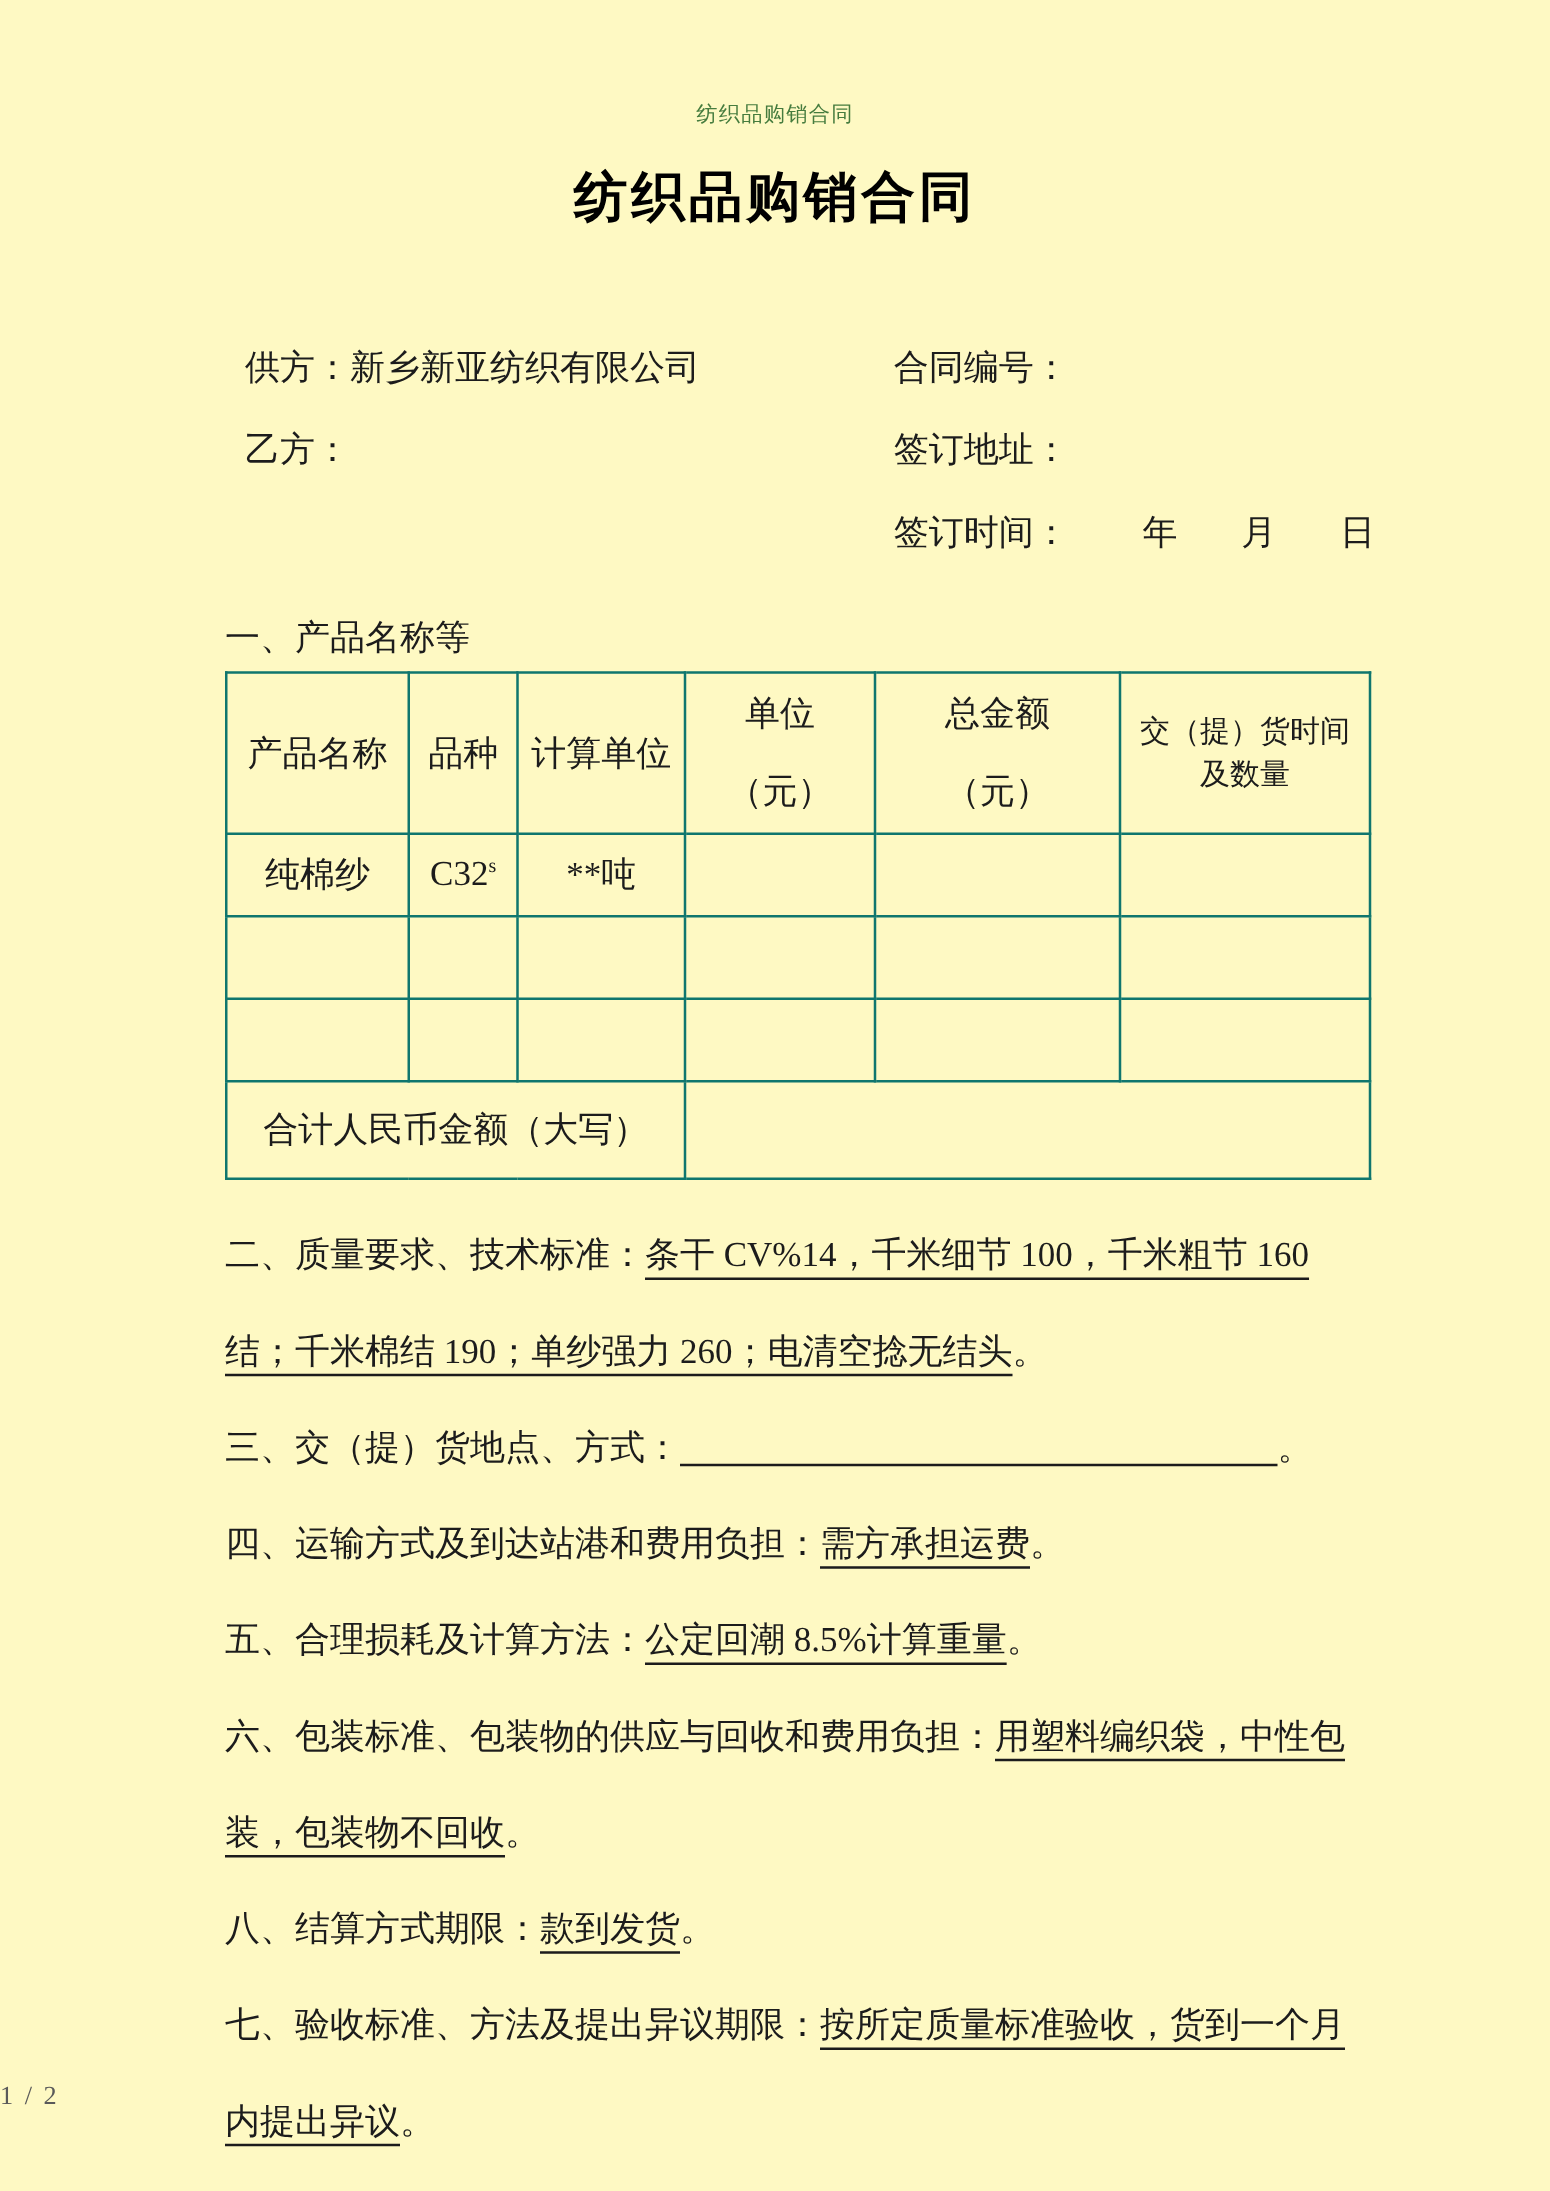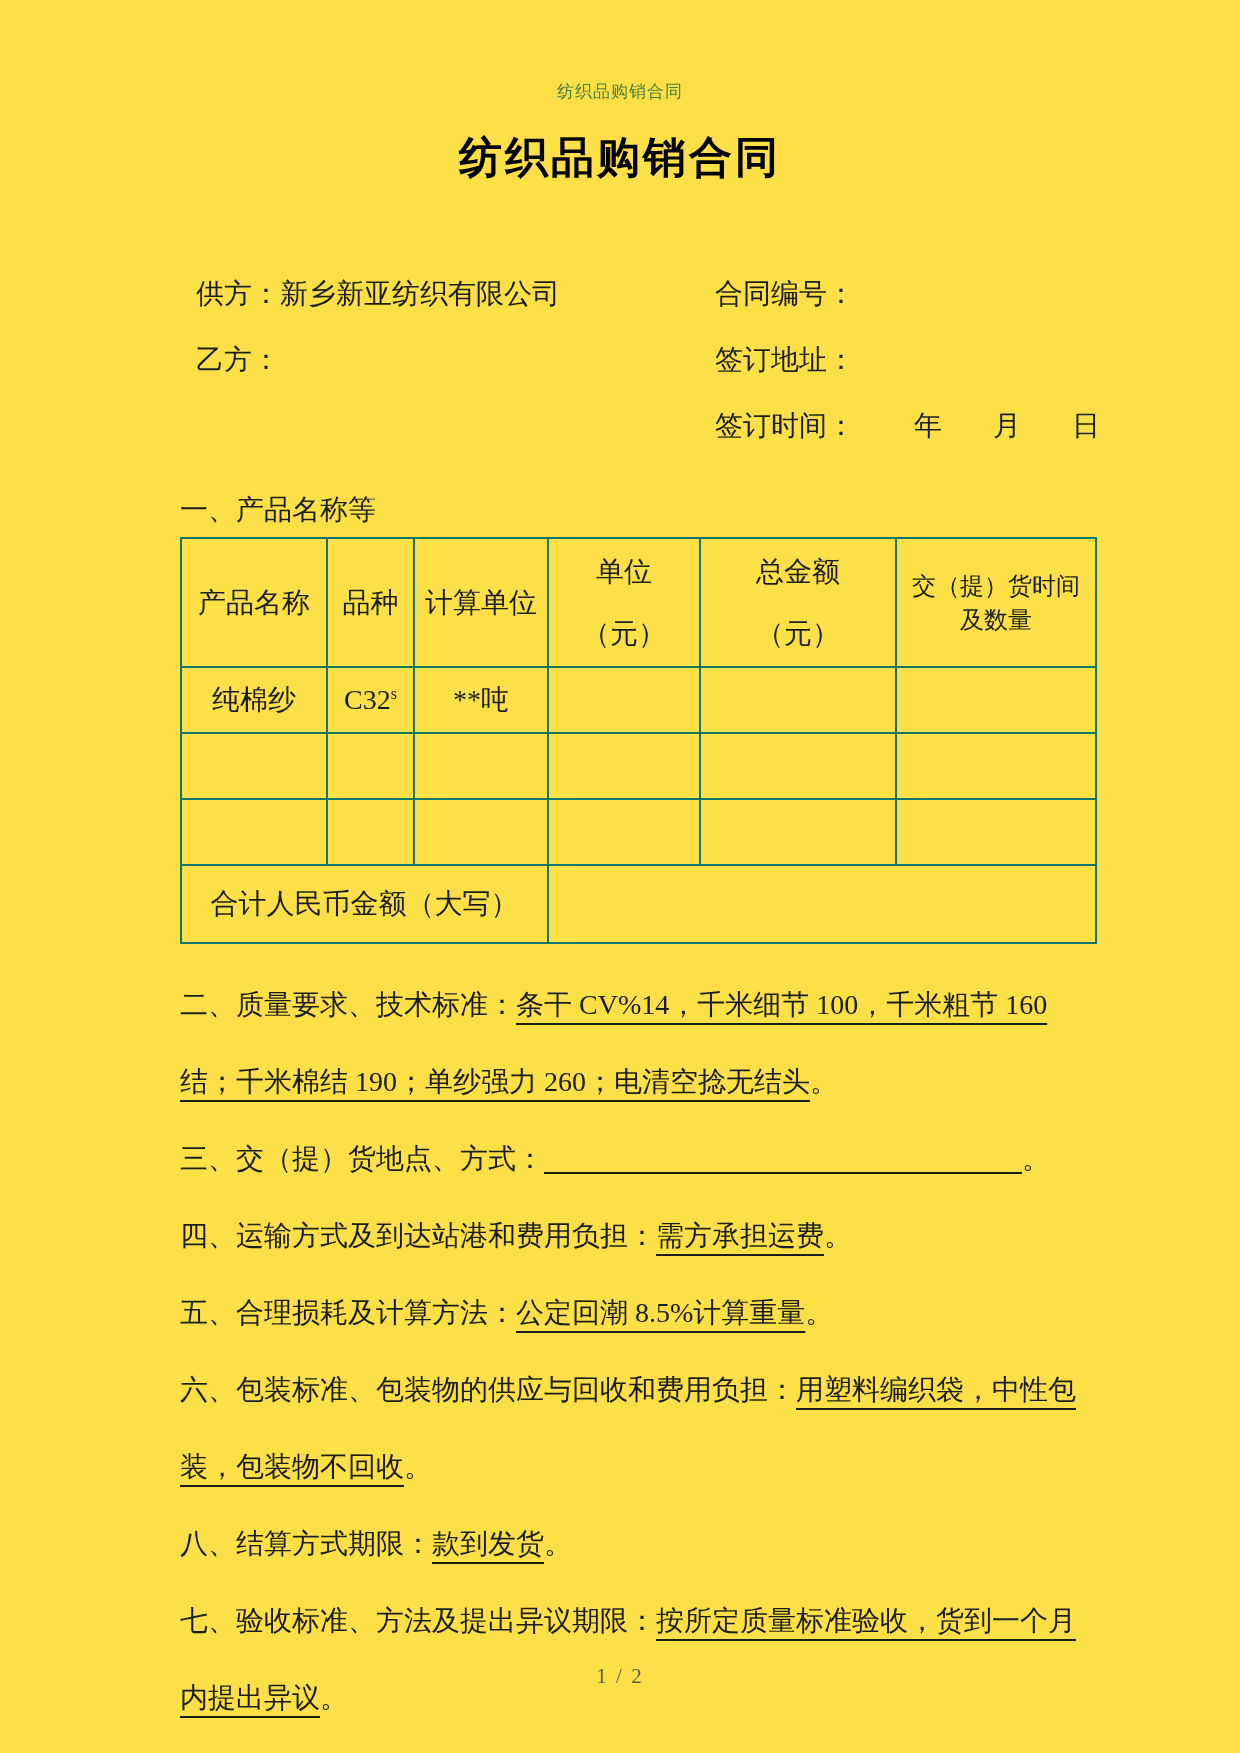--- a/index.html
+++ b/index.html
@@ -1,17 +1,17 @@
 <!DOCTYPE html>
 <html><head>
 <meta charset="utf-8">
 <style>
   html,body { margin:0; padding:0; background:#ffffff; }
   .page {
-    position:relative; width:1240px; height:1753px; background:#fde047;
+    position:relative; width:1240px; height:1753px; background:#fef9c3;
     color:#1c1c1c; font-family:"Liberation Serif","DejaVu Serif",serif;
     overflow:hidden;
   }
   .watermark {
     padding-top:80px; text-align:center; font-size:17px; color:#467c3e;
     letter-spacing:1px;
   }
   .doc-title {
     margin-top:26px; text-align:center; font-size:43px; font-weight:700;
     letter-spacing:3px; color:#000;
@@ -38,21 +38,21 @@
   td.total-label { text-align:left; padding-left:20px; }
   sup.var-sup { font-size:16px; vertical-align:super; }
   .clauses { margin:22px 138px 0 180px; font-size:28px; line-height:77px; }
   .clauses p { margin:0; }
   .u { text-decoration:underline; text-underline-offset:9px; text-decoration-thickness:2px; }
   .blank-line {
     display:inline-block; width:478px; height:34px;
     border-bottom:2px solid #1c1c1c; vertical-align:-6px;
   }
   .footer {
-    position:absolute; top:1664px; left:0; right:0; text-align:center;
+    position:absolute; top:1664px; left:0; right:0; text-align:left;
     font-size:21px; color:#5a5a5a; letter-spacing:2px;
   }
 </style>
 </head>
 <body>
 
 <div class="page">
 
   <div class="watermark">纺织品购销合同</div>
 

